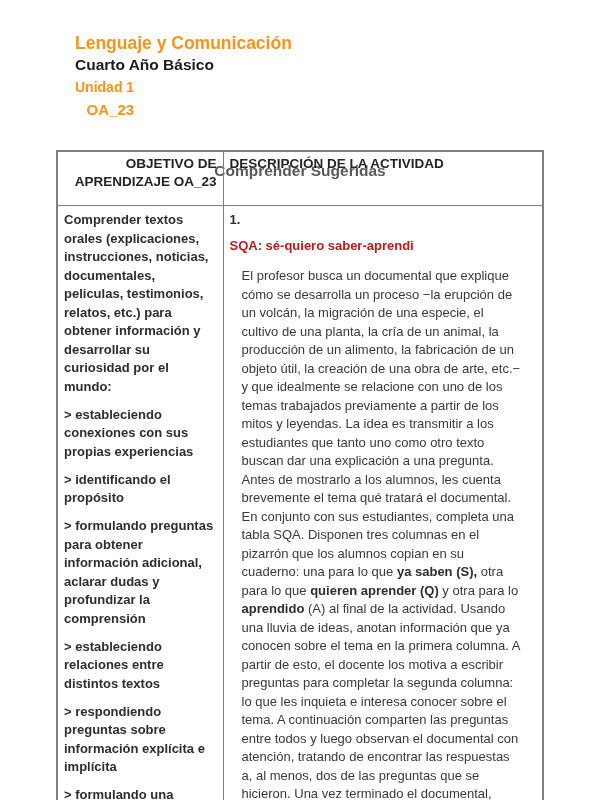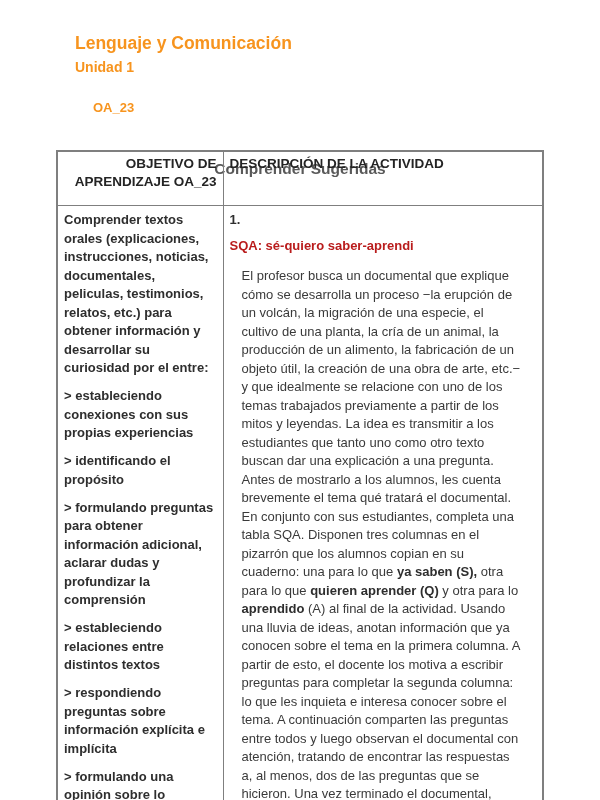--- a/index.html
+++ b/index.html
@@ -30,22 +30,22 @@
   .dh-left .grade {
     font-size: 15.5px; font-weight: bold; color: #1c1c1c;
     line-height: 19px; margin-top: 1px;
   }
   .dh-right { text-align: right; }
   .dh-right .unit {
     font-size: 14px; font-weight: bold; color: var(--accent-orange);
     line-height: 20px; margin-top: 3px;
   }
   .dh-right .oa {
-    font-size: 13px; font-weight: bold; color: var(--accent-orange);
-    line-height: 19px; margin-top: 21px;
+    font-size: 15px; font-weight: bold; color: var(--accent-orange);
+    line-height: 19px; margin-top: 3px;
   }
 
   
   .page-title {
     margin-top: 43px;
     text-align: center;
     font-size: 15.5px; font-weight: bold;
     color: var(--title-gray);
   }
 
@@ -85,40 +85,41 @@
   .cell-desc .act-body b { color: #2e2e2e; }
 </style>
 </head>
 <body>
 
 <div class="page">
 
   <div class="doc-header">
     <div class="dh-left">
       <div class="subject">Lenguaje y Comunicación</div>
+      <div class="grade">Cuarto Año Básico</div>
     </div>
     <div class="dh-right">
       <div class="unit">Unidad 1</div>
       <div class="oa">OA_23</div>
     </div>
   </div>
 
   <div class="page-title">Comprender Sugeridas</div>
 
   <table class="activity-table">
     <thead>
       <tr>
         <th class="col-obj">OBJETIVO DE APRENDIZAJE OA_23</th>
         <th class="col-desc">DESCRIPCIÓN DE LA ACTIVIDAD</th>
       </tr>
     </thead>
     <tbody>
       <tr>
         <td class="cell-obj">
-          <p>Comprender textos orales (explicaciones, instrucciones, noticias, documentales, peliculas, testimonios, relatos, etc.) para obtener información y desarrollar su curiosidad por el entre:</p>
+          <p>Comprender textos orales (explicaciones, instrucciones, noticias, documentales, peliculas, testimonios, relatos, etc.) para obtener información y desarrollar su curiosidad por el mundo:</p>
           <p>&gt; estableciendo conexiones con sus propias experiencias</p>
           <p>&gt; identificando el propósito</p>
           <p>&gt; formulando preguntas para obtener información adicional, aclarar dudas y profundizar la comprensión</p>
           <p>&gt; estableciendo relaciones entre distintos textos</p>
           <p>&gt; respondiendo preguntas sobre información explícita e implícita</p>
           <p>&gt; formulando una opinión sobre lo escuchado</p>
         </td>
         <td class="cell-desc">
           <p class="act-num">1.</p>
           <p class="act-sub">SQA: sé-quiero saber-aprendi</p>

